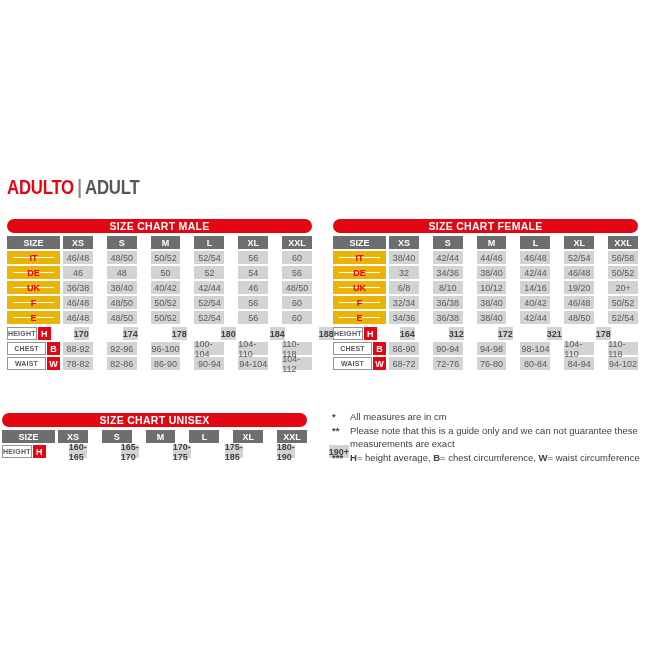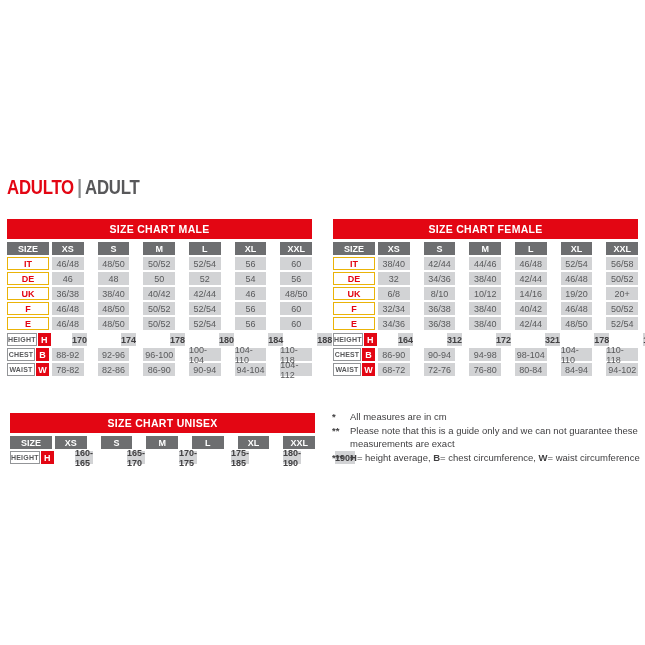--- a/index.html
+++ b/index.html
@@ -14,44 +14,45 @@
     transform:scaleX(0.84);transform-origin:left center;
     letter-spacing:-0.3px;
   }
   .page-title .primary{color:#E30613;}
   .page-title .sep{color:#8A8B8D;font-weight:bold;padding:0 4px;}
   .page-title .secondary{color:#58585A;}
 
   .size-table{position:absolute;width:305px;}
   .pos-male{left:7px;top:219px;}
   .pos-female{left:333px;top:219px;}
-  .pos-unisex{left:10px;top:413px;}
+  .pos-unisex{left:2px;top:413px;}
 
   .t-title{
-    height:20px;background:#E30613;color:#ffffff;
+    height:14px;background:#E30613;color:#ffffff;
     font-weight:bold;font-size:10.5px;letter-spacing:0.3px;
     display:flex;align-items:center;justify-content:center;
     margin-bottom:3px;
+    border-radius:9px;
   }
   .t-row{display:flex;height:13px;margin-bottom:2px;}
   .t-row.measure-first{margin-top:3px;}
-  .label-slot{width:42px;margin-right:3px;display:flex;gap:1px;}
+  .label-slot{width:53px;margin-right:3px;display:flex;gap:1px;}
   .cells{flex:1;display:flex;gap:14px;}
   .hcell{
     background:#6D6E70;color:#ffffff;font-weight:bold;font-size:9px;
     flex:1;display:flex;align-items:center;justify-content:center;
   }
   .hcell.size-h{width:100%;flex:none;box-sizing:border-box;}
   .dcell{
     background:#D2D3D5;color:#58595B;font-size:9px;
     flex:1;display:flex;align-items:center;justify-content:center;
   }
   .dcell.bold{font-weight:bold;color:#414042;margin-left:20px;}
   .rlabel{
-    flex:1;background:#ffffff;border:1px solid #eab308;box-sizing:border-box;
+    flex:1;background:#ffffff;border:6px solid #eab308;box-sizing:border-box;
     color:#E30613;font-weight:bold;font-size:9px;
     display:flex;align-items:center;justify-content:center;
   }
   .mlabel{
     flex:1;background:#ffffff;border:1px solid #939598;box-sizing:border-box;
     color:#58595B;font-weight:bold;font-size:7px;letter-spacing:0.2px;
     display:flex;align-items:center;justify-content:center;
   }
   .code{
     width:13px;background:#E30613;color:#ffffff;font-weight:bold;font-size:9px;

